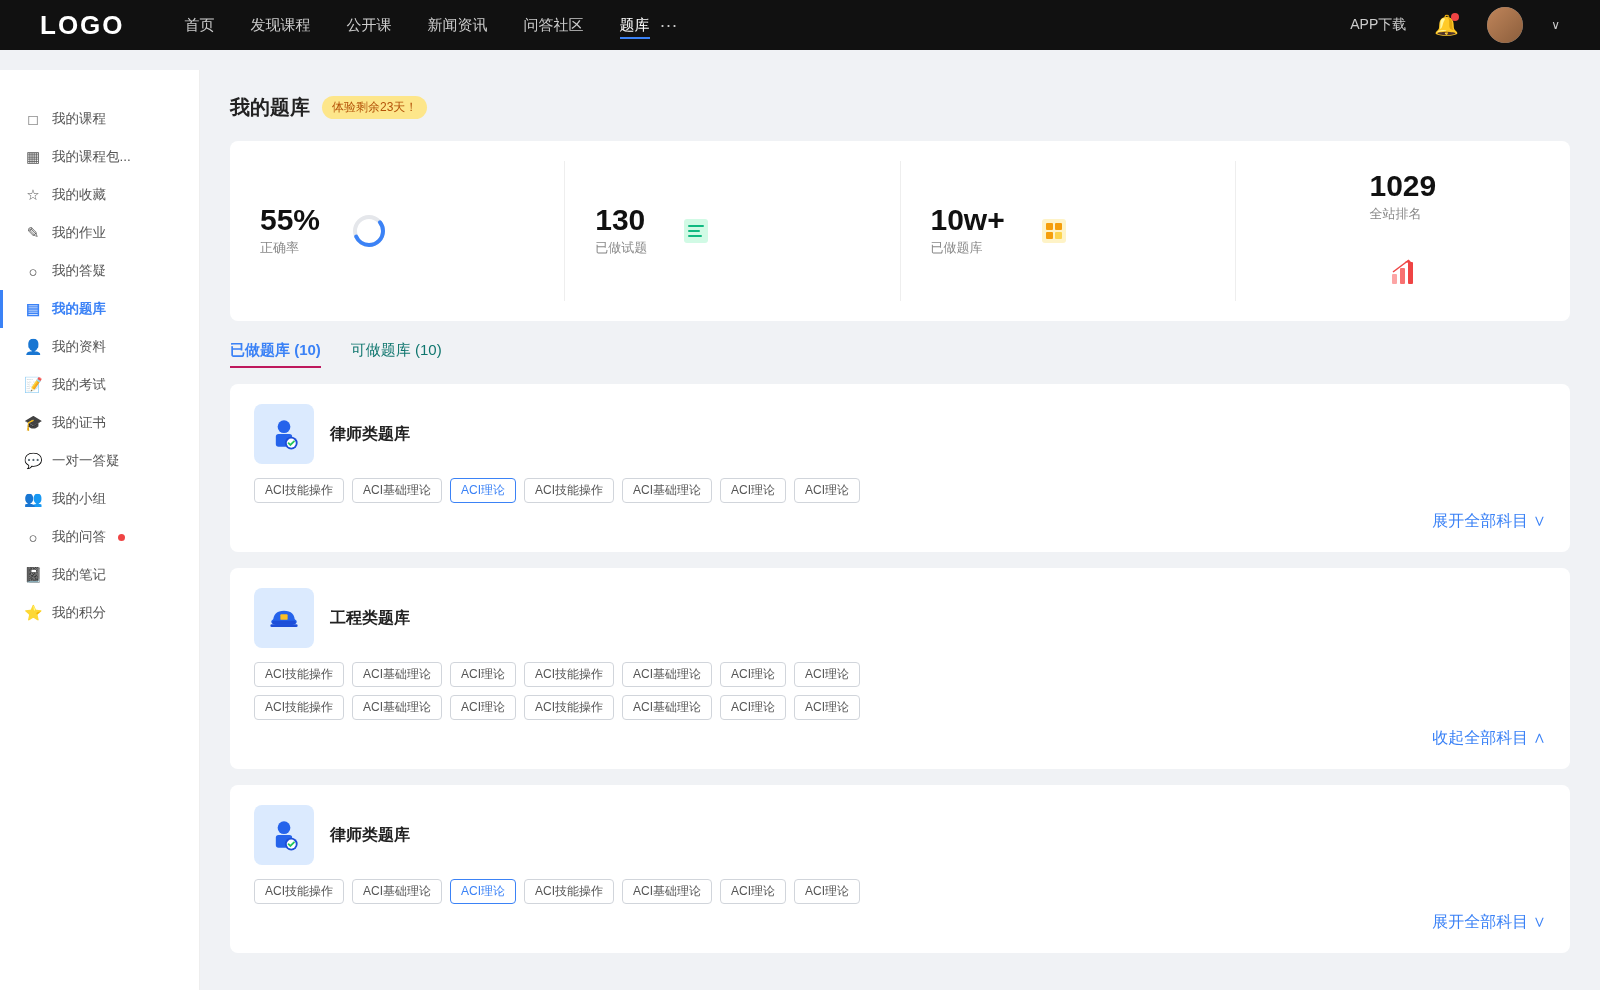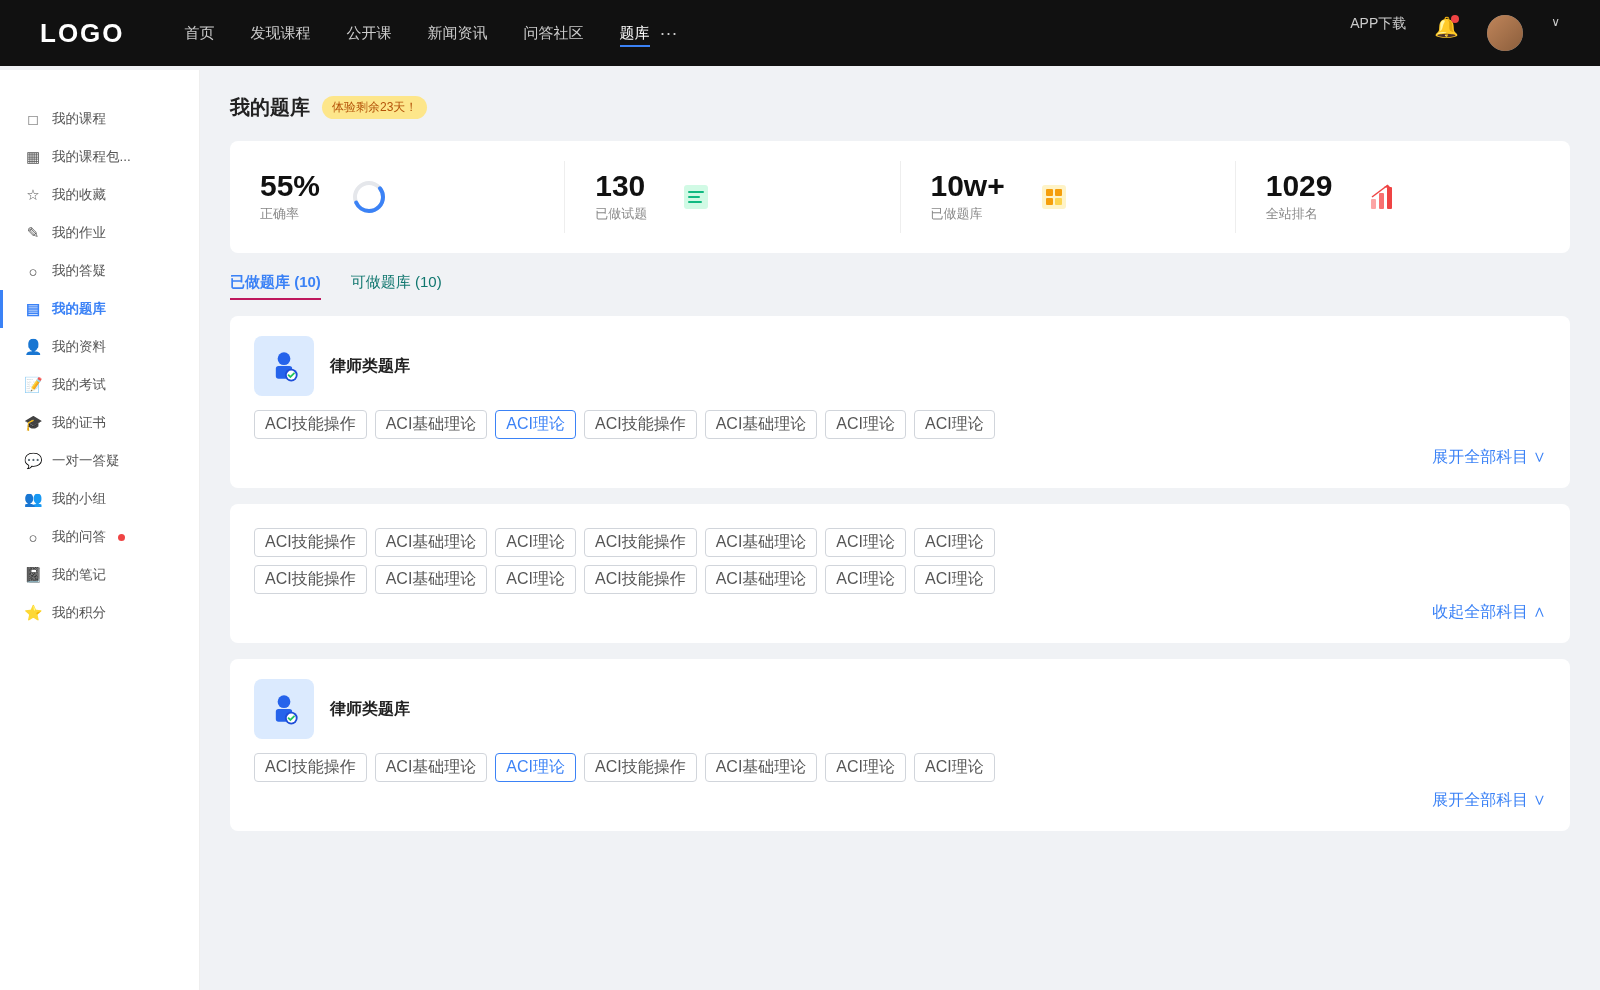--- a/index.html
+++ b/index.html
@@ -1,21 +1,21 @@
 <!DOCTYPE html>
 <html><head>
   <meta charset="utf-8">
   <style>
     * { margin: 0; padding: 0; box-sizing: border-box; }
     body { font-family: -apple-system, BlinkMacSystemFont, 'PingFang SC', 'Microsoft YaHei', sans-serif; background: #f0f2f5; color: #333; font-size: 14px; }
 
     
     .navbar {
       background: #111;
-      height: 66px;
+      height: 50px;
       display: flex;
       align-items: center;
       padding: 0 40px;
       position: fixed;
       top: 0; left: 0; right: 0;
       z-index: 100;
     }
     .navbar-logo {
       color: #fff;
       font-size: 26px;
@@ -40,20 +40,21 @@
     }
     .navbar-more {
       color: #ccc;
       font-size: 18px;
       margin-left: 10px;
       cursor: pointer;
     }
     .navbar-right {
       margin-left: auto;
       display: flex;
+      align-items: center;
       gap: 28px;
     }
     .navbar-app-download {
       color: #ccc;
       font-size: 14px;
       cursor: pointer;
     }
     .navbar-bell {
       position: relative;
       cursor: pointer;
@@ -203,21 +204,21 @@
       margin-bottom: 20px;
     }
     .stat-item {
       flex: 1;
       display: flex;
       align-items: center;
       padding: 10px 30px;
       border-right: 1px solid #eee;
       gap: 30px;
     }
-    .stat-item:last-child { border-right: none; }
+    .stat-item:last-child { border-right: none; flex-direction: column; }
     .stat-text {}
     .stat-number {
       font-size: 30px;
       font-weight: 700;
       color: #111;
       line-height: 1;
     }
     .stat-label {
       font-size: 13px;
       color: #888;
@@ -282,21 +283,21 @@
     .tags-row {
       display: flex;
       flex-wrap: wrap;
       gap: 8px;
       margin-top: 4px;
     }
     .tag {
       border: 1px solid #d1d5db;
       border-radius: 4px;
       padding: 3px 10px;
-      font-size: 16px;
+      font-size: 12px;
       color: #555;
       cursor: pointer;
     }
     .tag.active {
       border-color: #3b82f6;
       color: #3b82f6;
     }
     .expand-link {
       text-align: right;
       color: #3b82f6;
@@ -494,20 +495,35 @@
         <span class="tag active">ACI理论</span>
         <span class="tag">ACI技能操作</span>
         <span class="tag">ACI基础理论</span>
         <span class="tag">ACI理论</span>
         <span class="tag">ACI理论</span>
       </div>
       <div class="expand-link">展开全部科目 ∨</div>
     </div>
 
     <div class="qbank-card">
+      <div class="qbank-header">
+        <div class="qbank-icon eng-icon">
+          <svg width="44" height="44" viewBox="0 0 44 44">
+
+            <ellipse cx="22" cy="26" rx="14" ry="5" fill="#2563eb"></ellipse>
+            <path d="M10 26 Q10 14 22 14 Q34 14 34 26" fill="#2563eb"></path>
+            <rect x="9" y="25" width="26" height="4" rx="2" fill="#1d4ed8"></rect>
+
+            <rect x="7" y="29" width="30" height="3" rx="1.5" fill="#1d4ed8"></rect>
+
+            <rect x="18" y="18" width="8" height="6" rx="1" fill="#fbbf24"></rect>
+          </svg>
+        </div>
+        <span class="qbank-name">工程类题库</span>
+      </div>
       <div class="tags-row">
         <span class="tag">ACI技能操作</span>
         <span class="tag">ACI基础理论</span>
         <span class="tag">ACI理论</span>
         <span class="tag">ACI技能操作</span>
         <span class="tag">ACI基础理论</span>
         <span class="tag">ACI理论</span>
         <span class="tag">ACI理论</span>
       </div>
       <div class="tags-row tags-row2">

